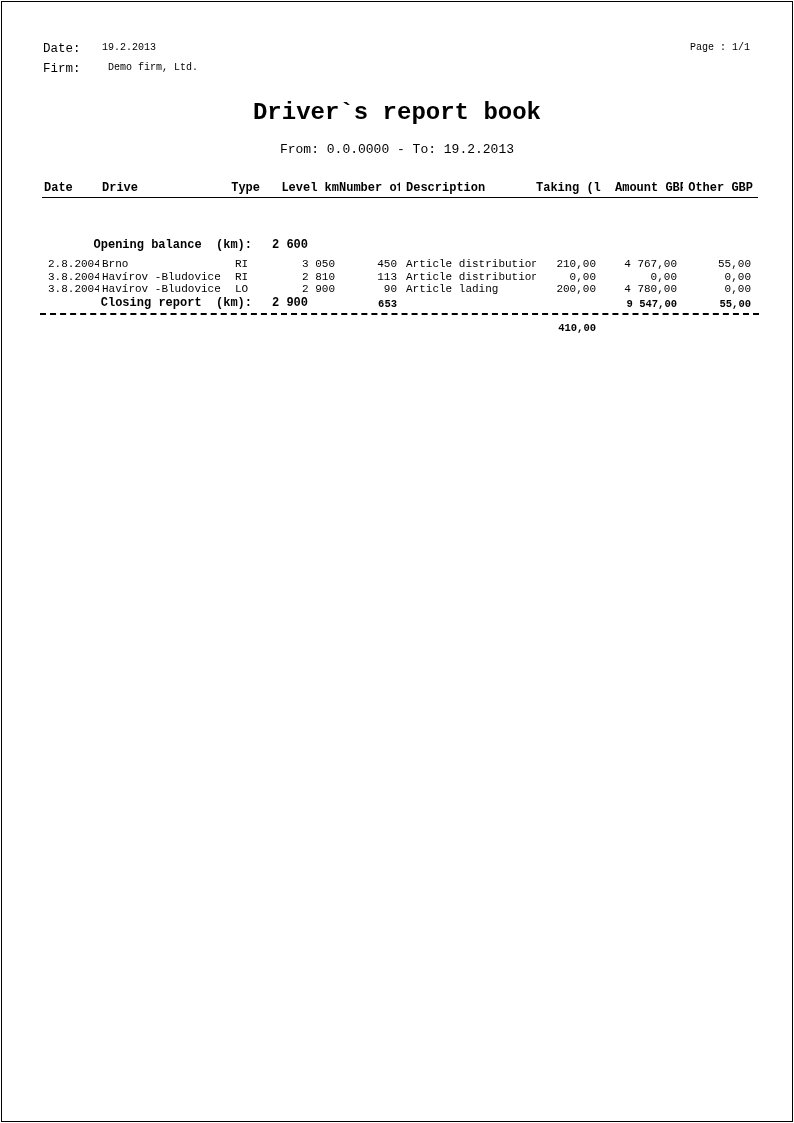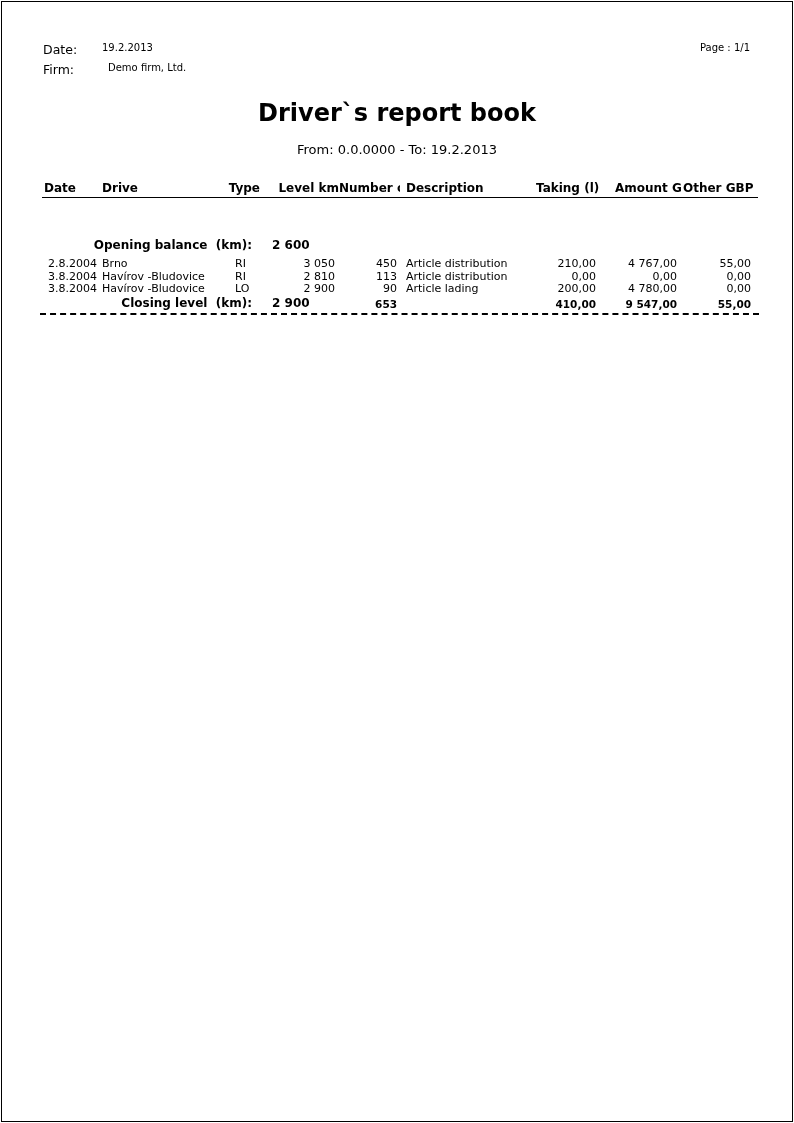--- a/index.html
+++ b/index.html
@@ -13,20 +13,21 @@
   }
   .page {
     position: absolute;
     left: 1px;
     top: 1px;
     width: 790px;
     height: 1119px;
     border: 1px solid #000000;
     background: #ffffff;
     overflow: hidden;
+    font-family: Liberation Mono, monospace;
   }
   
   .info-label { position: absolute; left: 41px; font-size: 12.5px; }
   .info-value { position: absolute; font-size: 10px; }
   .page-num   { position: absolute; right: 42px; top: 40px; font-size: 10px; }
 
   .report-title {
     position: absolute;
     left: 0; top: 97px;
     width: 100%;
@@ -78,21 +79,21 @@
     letter-spacing: 0.5px;
   }
 
   .balance-row { font-size: 12px; font-weight: bold; }
   .balance-row .b-label { grid-column: 1 / 4; text-align: right; padding-right: 20px; }
   .balance-row .b-level { grid-column: 4 / 5; }
   .opening-row { top: 236px; }
   .closing-row { top: 294px; }
   .closing-row .sm { font-size: 10.5px; padding-top: 1.5px; }
   .closing-row .c-numkm { padding-right: 3px; }
-  .closing-row .c-taking{ padding-right: 5px; }
+  .closing-row .c-taking{ padding-right: 5px; margin-top: 24px; }
   .closing-row .c-amount{ padding-right: 6px; }
   .closing-row .c-other { padding-right: 6px; }
 
   .data-rows { top: 256px; font-size: 11px; }
   .data-rows .cell { height: 12.5px; line-height: 12.5px; }
   .data-rows .c-date  { padding-left: 6px; }
   .data-rows .c-drive { padding-left: 3px; }
   .data-rows .c-type  { padding-left: 9px; }
   .data-rows .c-level { padding-right: 4px; }
   .data-rows .c-numkm { padding-right: 3px; }
@@ -168,21 +169,21 @@
     <div class="cell l c-type">LO</div>
     <div class="cell r c-level">2 900</div>
     <div class="cell r c-numkm">90</div>
     <div class="cell l c-desc">Article lading</div>
     <div class="cell r c-taking">200,00</div>
     <div class="cell r c-amount">4 780,00</div>
     <div class="cell r c-other">0,00</div>
   </div>
 
   <div class="cols balance-row closing-row">
-    <div class="cell b-label">Closing level  (km):</div>
+    <div class="cell b-label">Closing report  (km):</div>
     <div class="cell b-level">2 900</div>
     <div class="cell r sm c-numkm">653</div>
     <div class="cell sm"></div>
     <div class="cell r sm c-taking">410,00</div>
     <div class="cell r sm c-amount">9 547,00</div>
     <div class="cell r sm c-other">55,00</div>
   </div>
 
   <div class="dashed-rule"></div>
 

